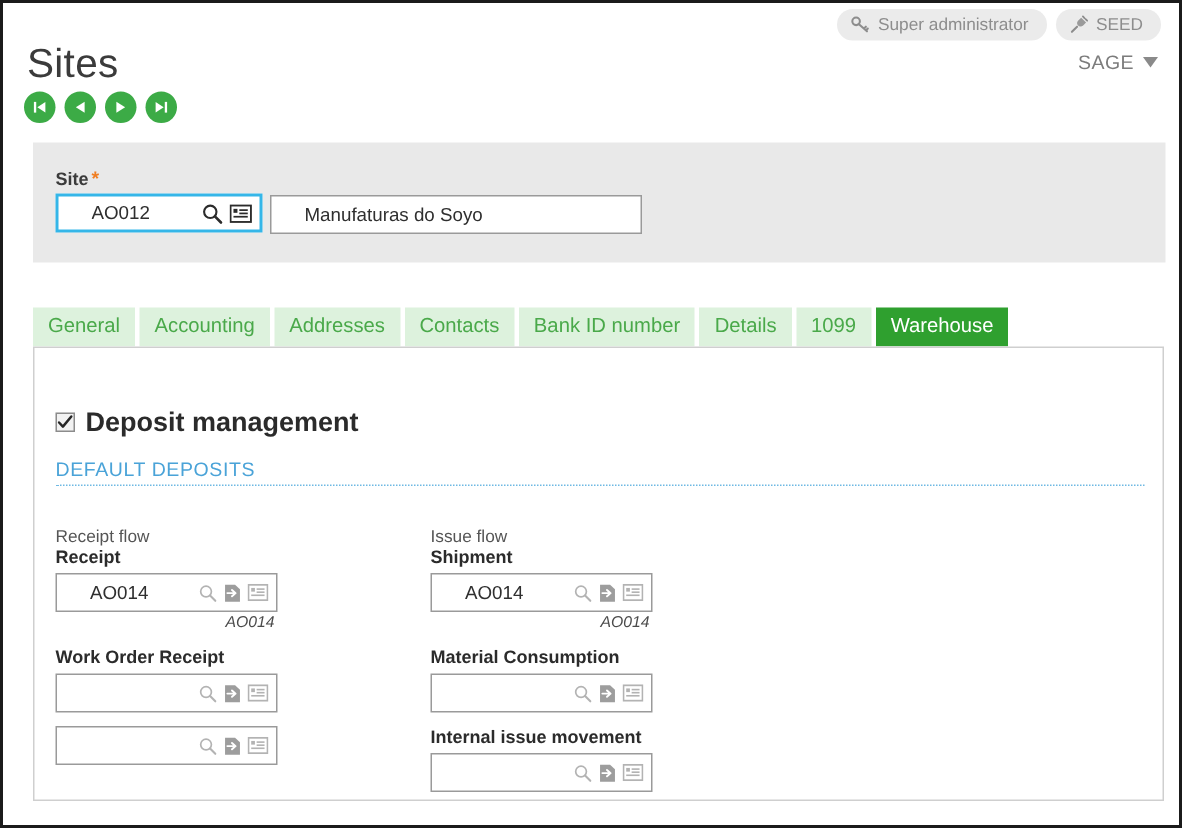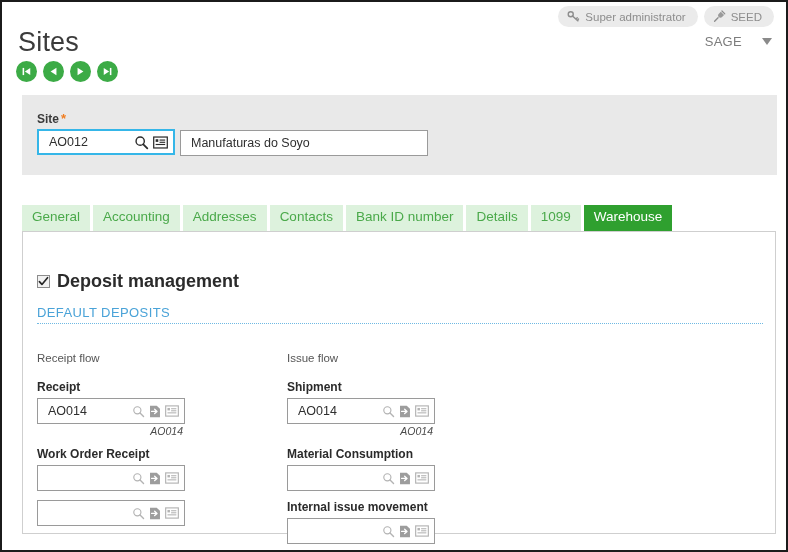--- a/index.html
+++ b/index.html
@@ -44,21 +44,21 @@
     white-space: nowrap;
   }
   .badge .bicon { display: block; line-height: 0; }
 
   .sage-menu {
     position: absolute;
     top: 32px;
     right: 14px;
     display: flex;
     align-items: center;
-    gap: 20px;
+    gap: 6px;
     color: #7c7c7c;
     font-size: 13px;
     letter-spacing: .3px;
   }
   .caret-down {
     width: 0; height: 0;
     border-left: 5.5px solid transparent;
     border-right: 5.5px solid transparent;
     border-top: 7px solid #8a8a8a;
   }
@@ -120,21 +120,21 @@
     border: 1px solid #9a9a9a;
     height: 26px;
     display: flex;
     align-items: center;
   }
   .inp.focused { border: 2px solid #35b6e8; }
   .inp .txt {
     flex: 1 1 auto;
     font-size: 12.5px;
     color: #2f2f2f;
-    padding-left: 10px;
+    padding-left: 22px;
     border: none;
     outline: none;
     background: transparent;
     font-family: "Liberation Sans", sans-serif;
     min-width: 0;
   }
   .inp .icons {
     display: flex;
     align-items: center;
     gap: 4px;
@@ -234,21 +234,21 @@
   }
 
   
   .col { position: absolute; top: 120px; }
   .col-left  { left: 14px;  width: 300px; }
   .col-right { left: 264px; width: 300px; }
 
   .flow-label {
     font-size: 11.5px;
     color: #555555;
-    margin-bottom: 16px;
+    margin-bottom: 0;
   }
   .field { margin-bottom: 9px; }
   .field-label {
     font-size: 12px;
     color: #2b2b2b;
     font-weight: bold;
     margin-bottom: 4px;
   }
   .field .inp { width: 148px; }
   .field .inp .txt { font-size: 12.5px; }

